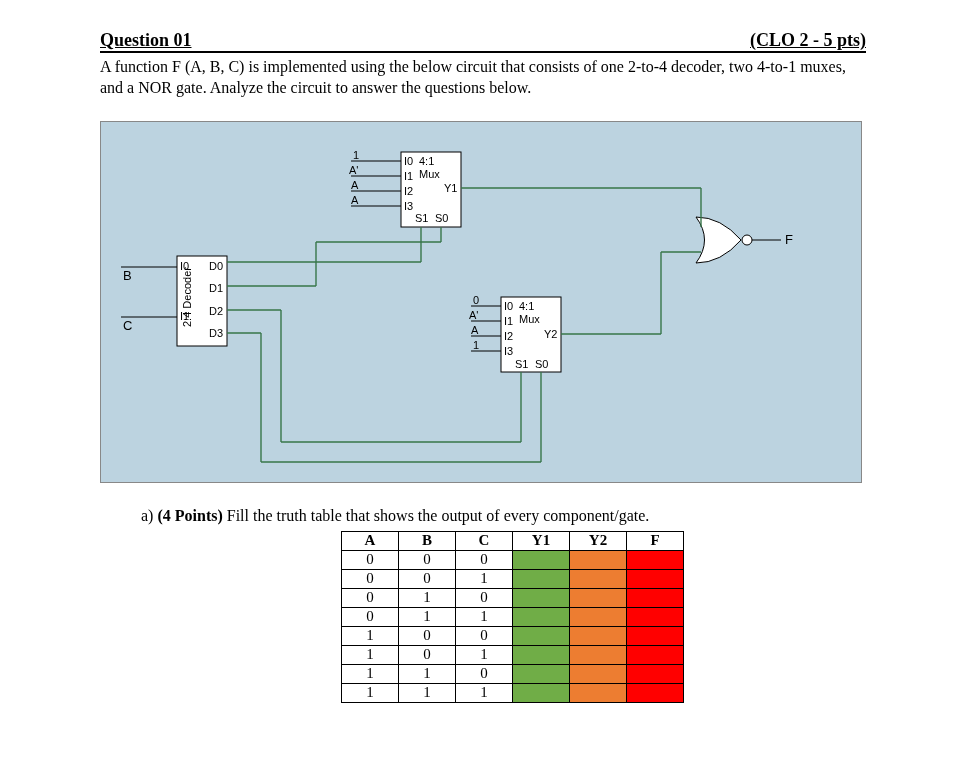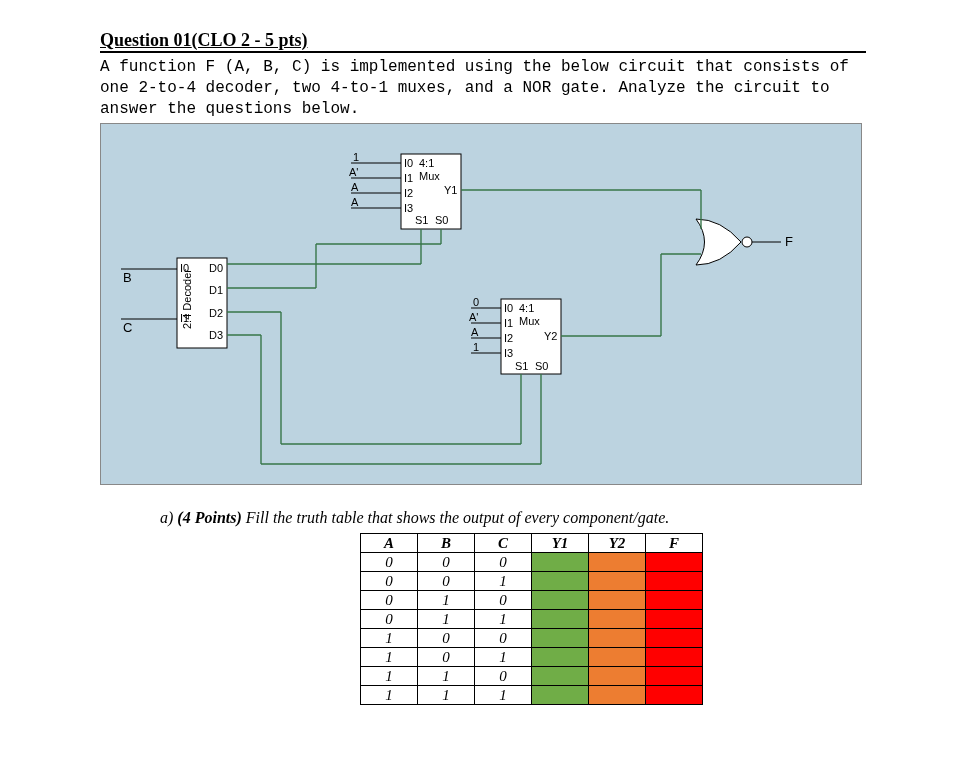--- a/index.html
+++ b/index.html
@@ -5,49 +5,47 @@
   body {
     font-family: "Times New Roman", serif;
     margin: 0;
     padding: 30px 100px;
     background: #fff;
     color: #000;
     font-size: 16px;
   }
   .header-row {
     display: flex;
-    justify-content: flex-start;
+    justify-content: space-between;
     border-bottom: 2px solid #000;
     margin-bottom: 4px;
   }
   .header-row .qtitle, .header-row .clo {
     font-weight: bold;
     text-decoration: underline;
     font-size: 18px;
   }
   .desc {
-    margin-bottom: 4px;
+    margin-bottom: 22px;
     line-height: 1.3;
-    font-family: Liberation Mono, monospace;
   }
   .circuit {
     background: #bcd3e0;
     border: 1px solid #888;
     width: 760px;
     height: 360px;
     position: relative;
     margin-bottom: 24px;
   }
   .circuit svg {
     position: absolute;
     top: 0; left: 0;
   }
   .part-a {
-    margin-left: 60px;
-    font-style: italic;
+    margin-left: 41px;
   }
   table.truth {
     border-collapse: collapse;
     margin-left: 200px;
     margin-top: 6px;
   }
   table.truth td, table.truth th {
     border: 1px solid #000;
     width: 56px;
     height: 18px;

